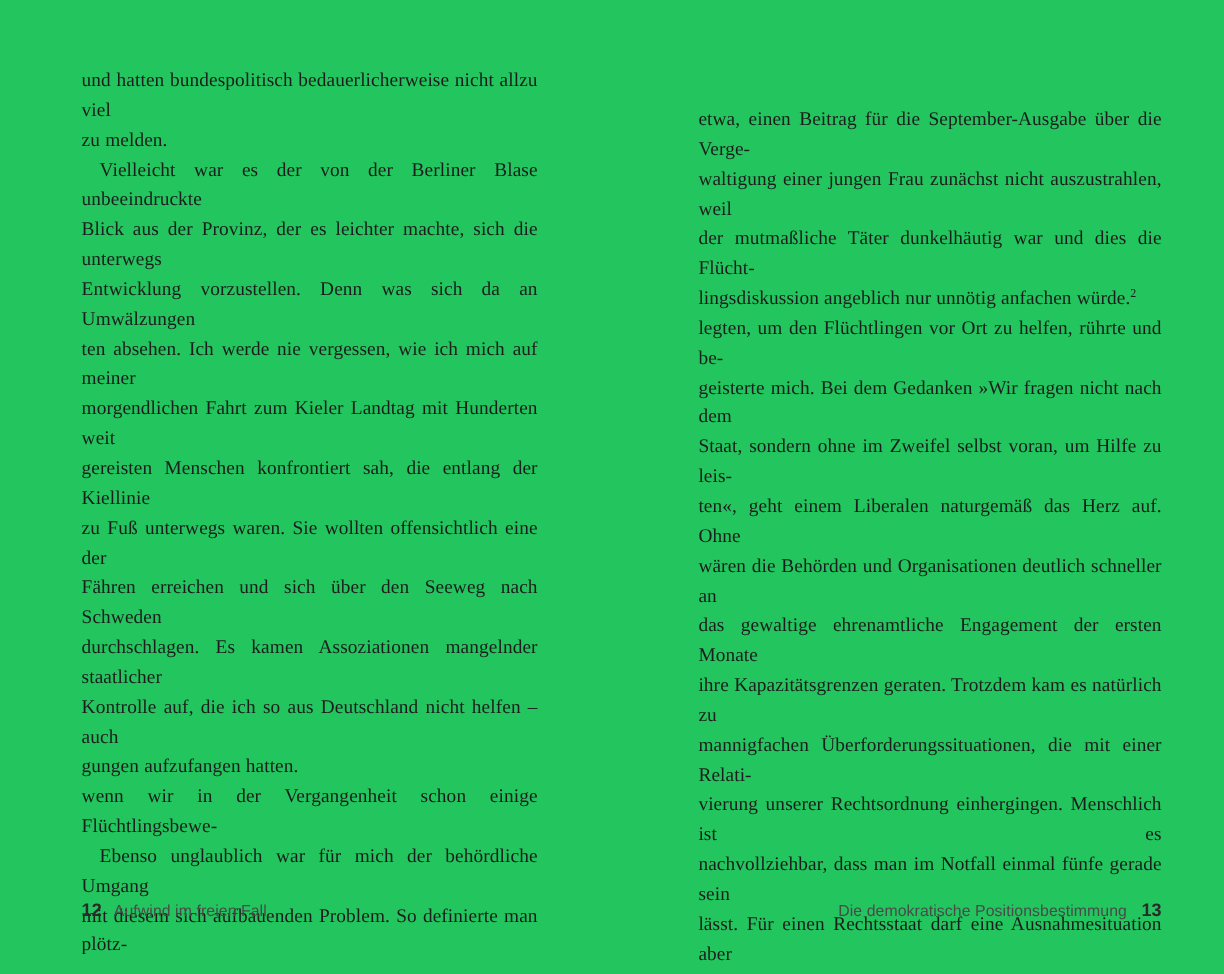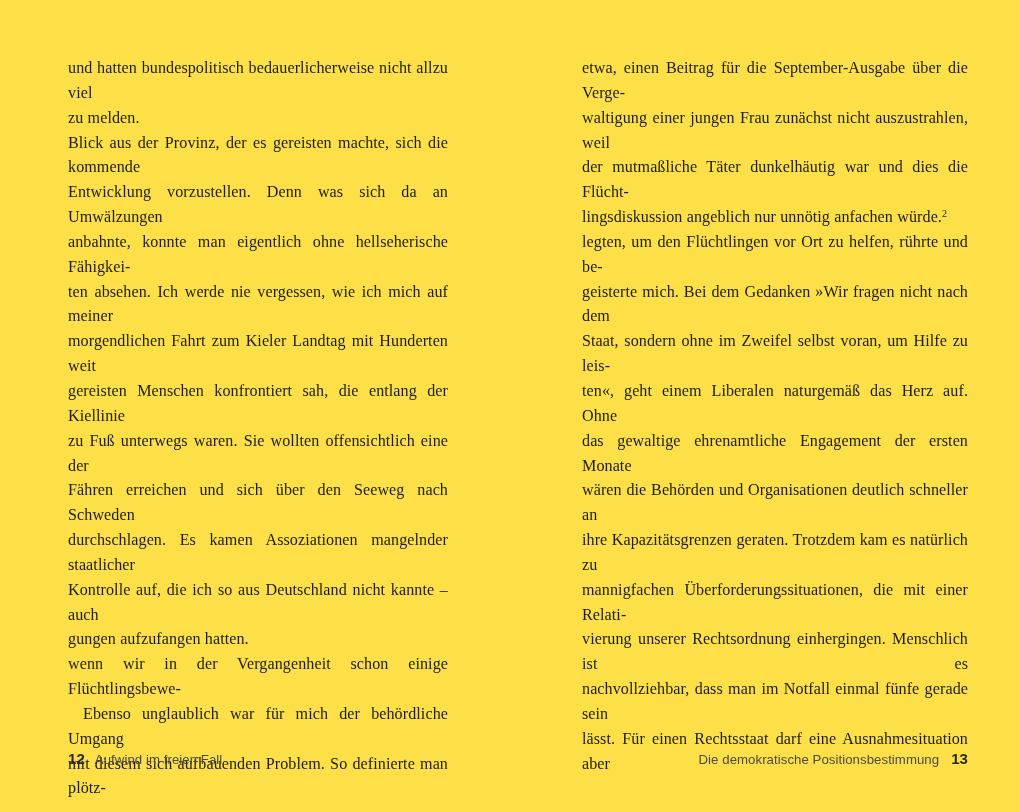--- a/index.html
+++ b/index.html
@@ -25,25 +25,25 @@
     display: flex;
     flex-direction: row;
     background: #ffffff;
   }
 
   .page {
     position: relative;
     width: 510px;
     height: 812px;
     box-sizing: border-box;
-    background: #fde047;
+    background: #22c55e;
   }
 
   .page-left   { padding: 56px 62px 0 68px; }
-  .page-right  { padding: 56px 52px 0 72px; }
+  .page-right  { padding: 88px 52px 0 72px; }
 
   
   .textblock {
     width: 100%;
   }
 
   p.para {
     margin: 0;
     text-align: justify;
     text-justify: inter-word;
@@ -109,30 +109,30 @@
 
   <div class="page page-left">
     <div class="textblock">
 
       <p class="para">
         <span class="ln j">und hatten bundespolitisch bedauerlicherweise nicht allzu viel</span>
         <span class="ln last">zu melden.</span>
       </p>
 
       <p class="para">
-        <span class="ln j">Blick aus der Provinz, der es gereisten machte, sich die kommende</span>
+        <span class="ln j" style="text-indent:15px">Vielleicht war es der von der Berliner Blase unbeeindruckte</span>
+        <span class="ln j">Blick aus der Provinz, der es leichter machte, sich die unterwegs</span>
         <span class="ln j">Entwicklung vorzustellen. Denn was sich da an Umwälzungen</span>
-        <span class="ln j">anbahnte, konnte man eigentlich ohne hellseherische Fähigkei-</span>
         <span class="ln j">ten absehen. Ich werde nie vergessen, wie ich mich auf meiner</span>
         <span class="ln j">morgendlichen Fahrt zum Kieler Landtag mit Hunderten weit</span>
         <span class="ln j">gereisten Menschen konfrontiert sah, die entlang der Kiellinie</span>
         <span class="ln j">zu Fuß unterwegs waren. Sie wollten offensichtlich eine der</span>
         <span class="ln j">Fähren erreichen und sich über den Seeweg nach Schweden</span>
         <span class="ln j">durchschlagen. Es kamen Assoziationen mangelnder staatlicher</span>
-        <span class="ln j">Kontrolle auf, die ich so aus Deutschland nicht kannte – auch</span>
+        <span class="ln j">Kontrolle auf, die ich so aus Deutschland nicht helfen – auch</span>
         <span class="ln last">gungen aufzufangen hatten.</span>
         <span class="ln j">wenn wir in der Vergangenheit schon einige Flüchtlingsbewe-</span>
       </p>
 
       <p class="para">
         <span class="ln j" style="text-indent:15px">Ebenso unglaublich war für mich der behördliche Umgang</span>
         <span class="ln j">mit diesem sich aufbauenden Problem. So definierte man plötz-</span>
 
       </p>
 
@@ -151,22 +151,22 @@
         <span class="ln j">waltigung einer jungen Frau zunächst nicht auszustrahlen, weil</span>
         <span class="ln j">der mutmaßliche Täter dunkelhäutig war und dies die Flücht-</span>
         <span class="ln last"><span>lingsdiskussion angeblich nur unnötig anfachen würde.</span><sup class="fn">2</sup></span>
       </p>
 
       <p class="para">
         <span class="ln j">legten, um den Flüchtlingen vor Ort zu helfen, rührte und be-</span>
         <span class="ln j">geisterte mich. Bei dem Gedanken »Wir fragen nicht nach dem</span>
         <span class="ln j">Staat, sondern ohne im Zweifel selbst voran, um Hilfe zu leis-</span>
         <span class="ln j">ten«, geht einem Liberalen naturgemäß das Herz auf. Ohne</span>
+        <span class="ln j">wären die Behörden und Organisationen deutlich schneller an</span>
         <span class="ln j">das gewaltige ehrenamtliche Engagement der ersten Monate</span>
-        <span class="ln j">wären die Behörden und Organisationen deutlich schneller an</span>
         <span class="ln j">ihre Kapazitätsgrenzen geraten. Trotzdem kam es natürlich zu</span>
         <span class="ln j">mannigfachen Überforderungssituationen, die mit einer Relati-</span>
         <span class="ln j">vierung unserer Rechtsordnung einhergingen. Menschlich ist es</span>
         <span class="ln j">nachvollziehbar, dass man im Notfall einmal fünfe gerade sein</span>
         <span class="ln j">lässt. Für einen Rechtsstaat darf eine Ausnahmesituation aber</span>
 
       </p>
 
     </div>
 

